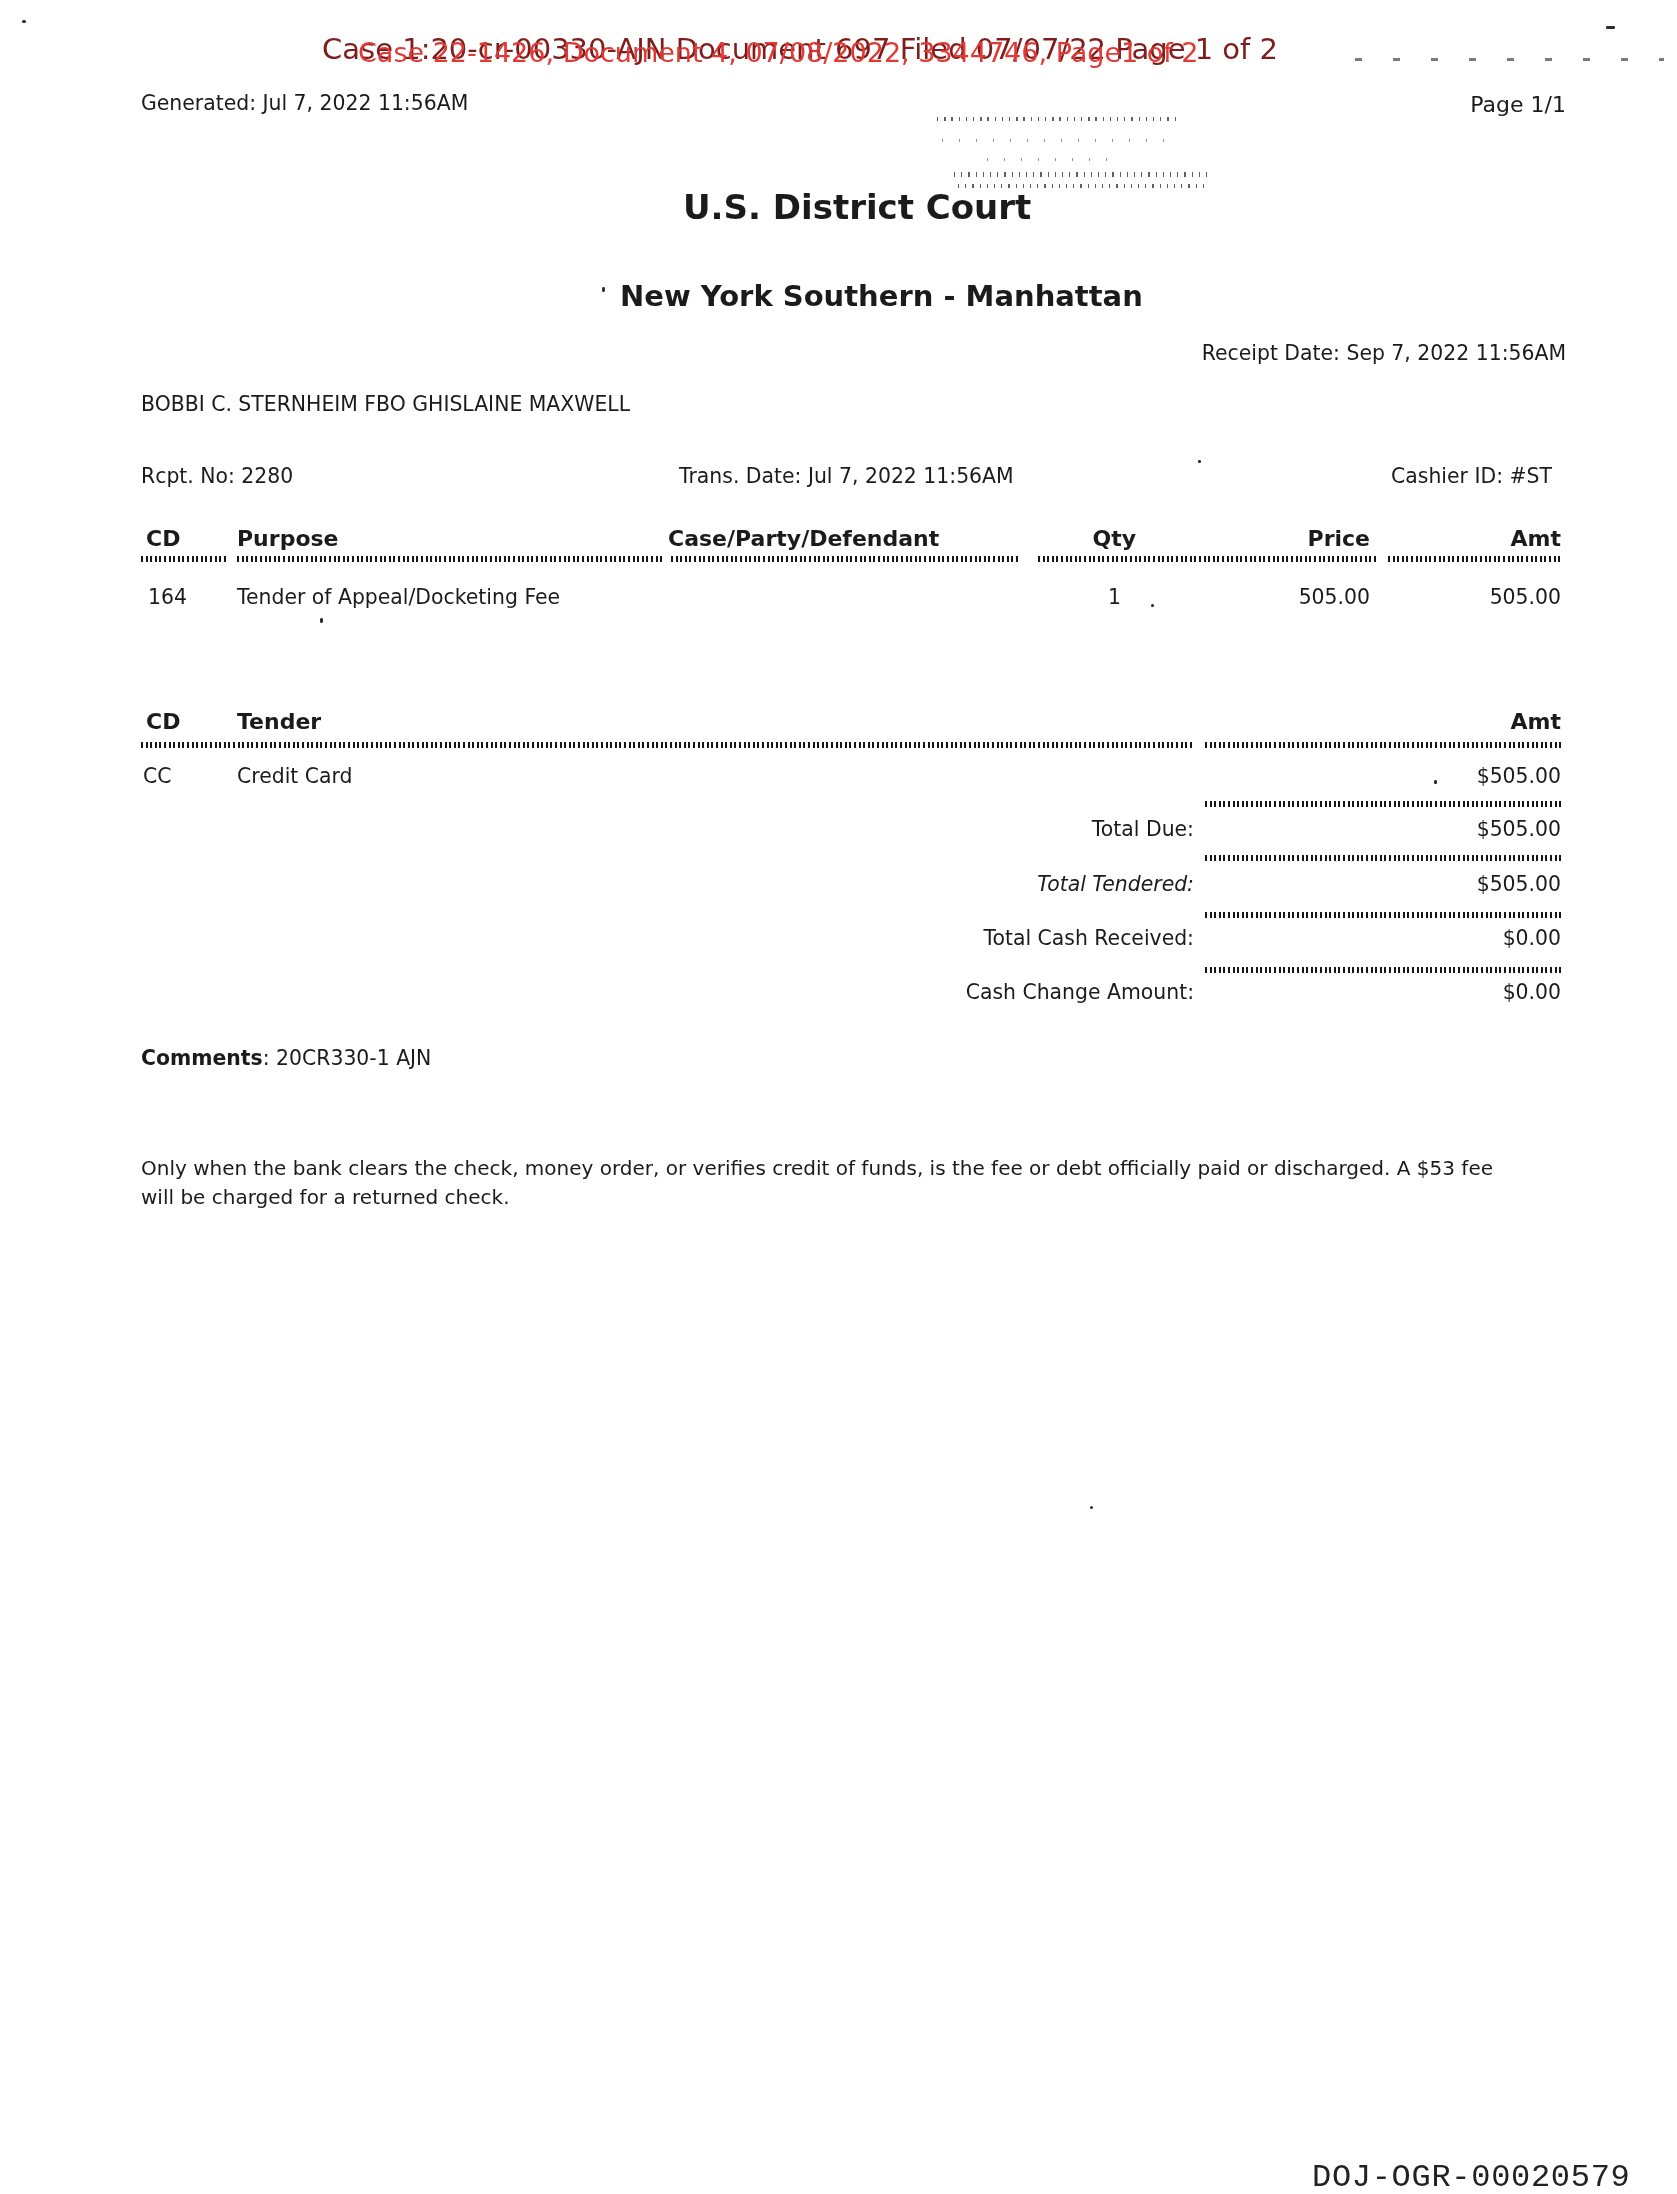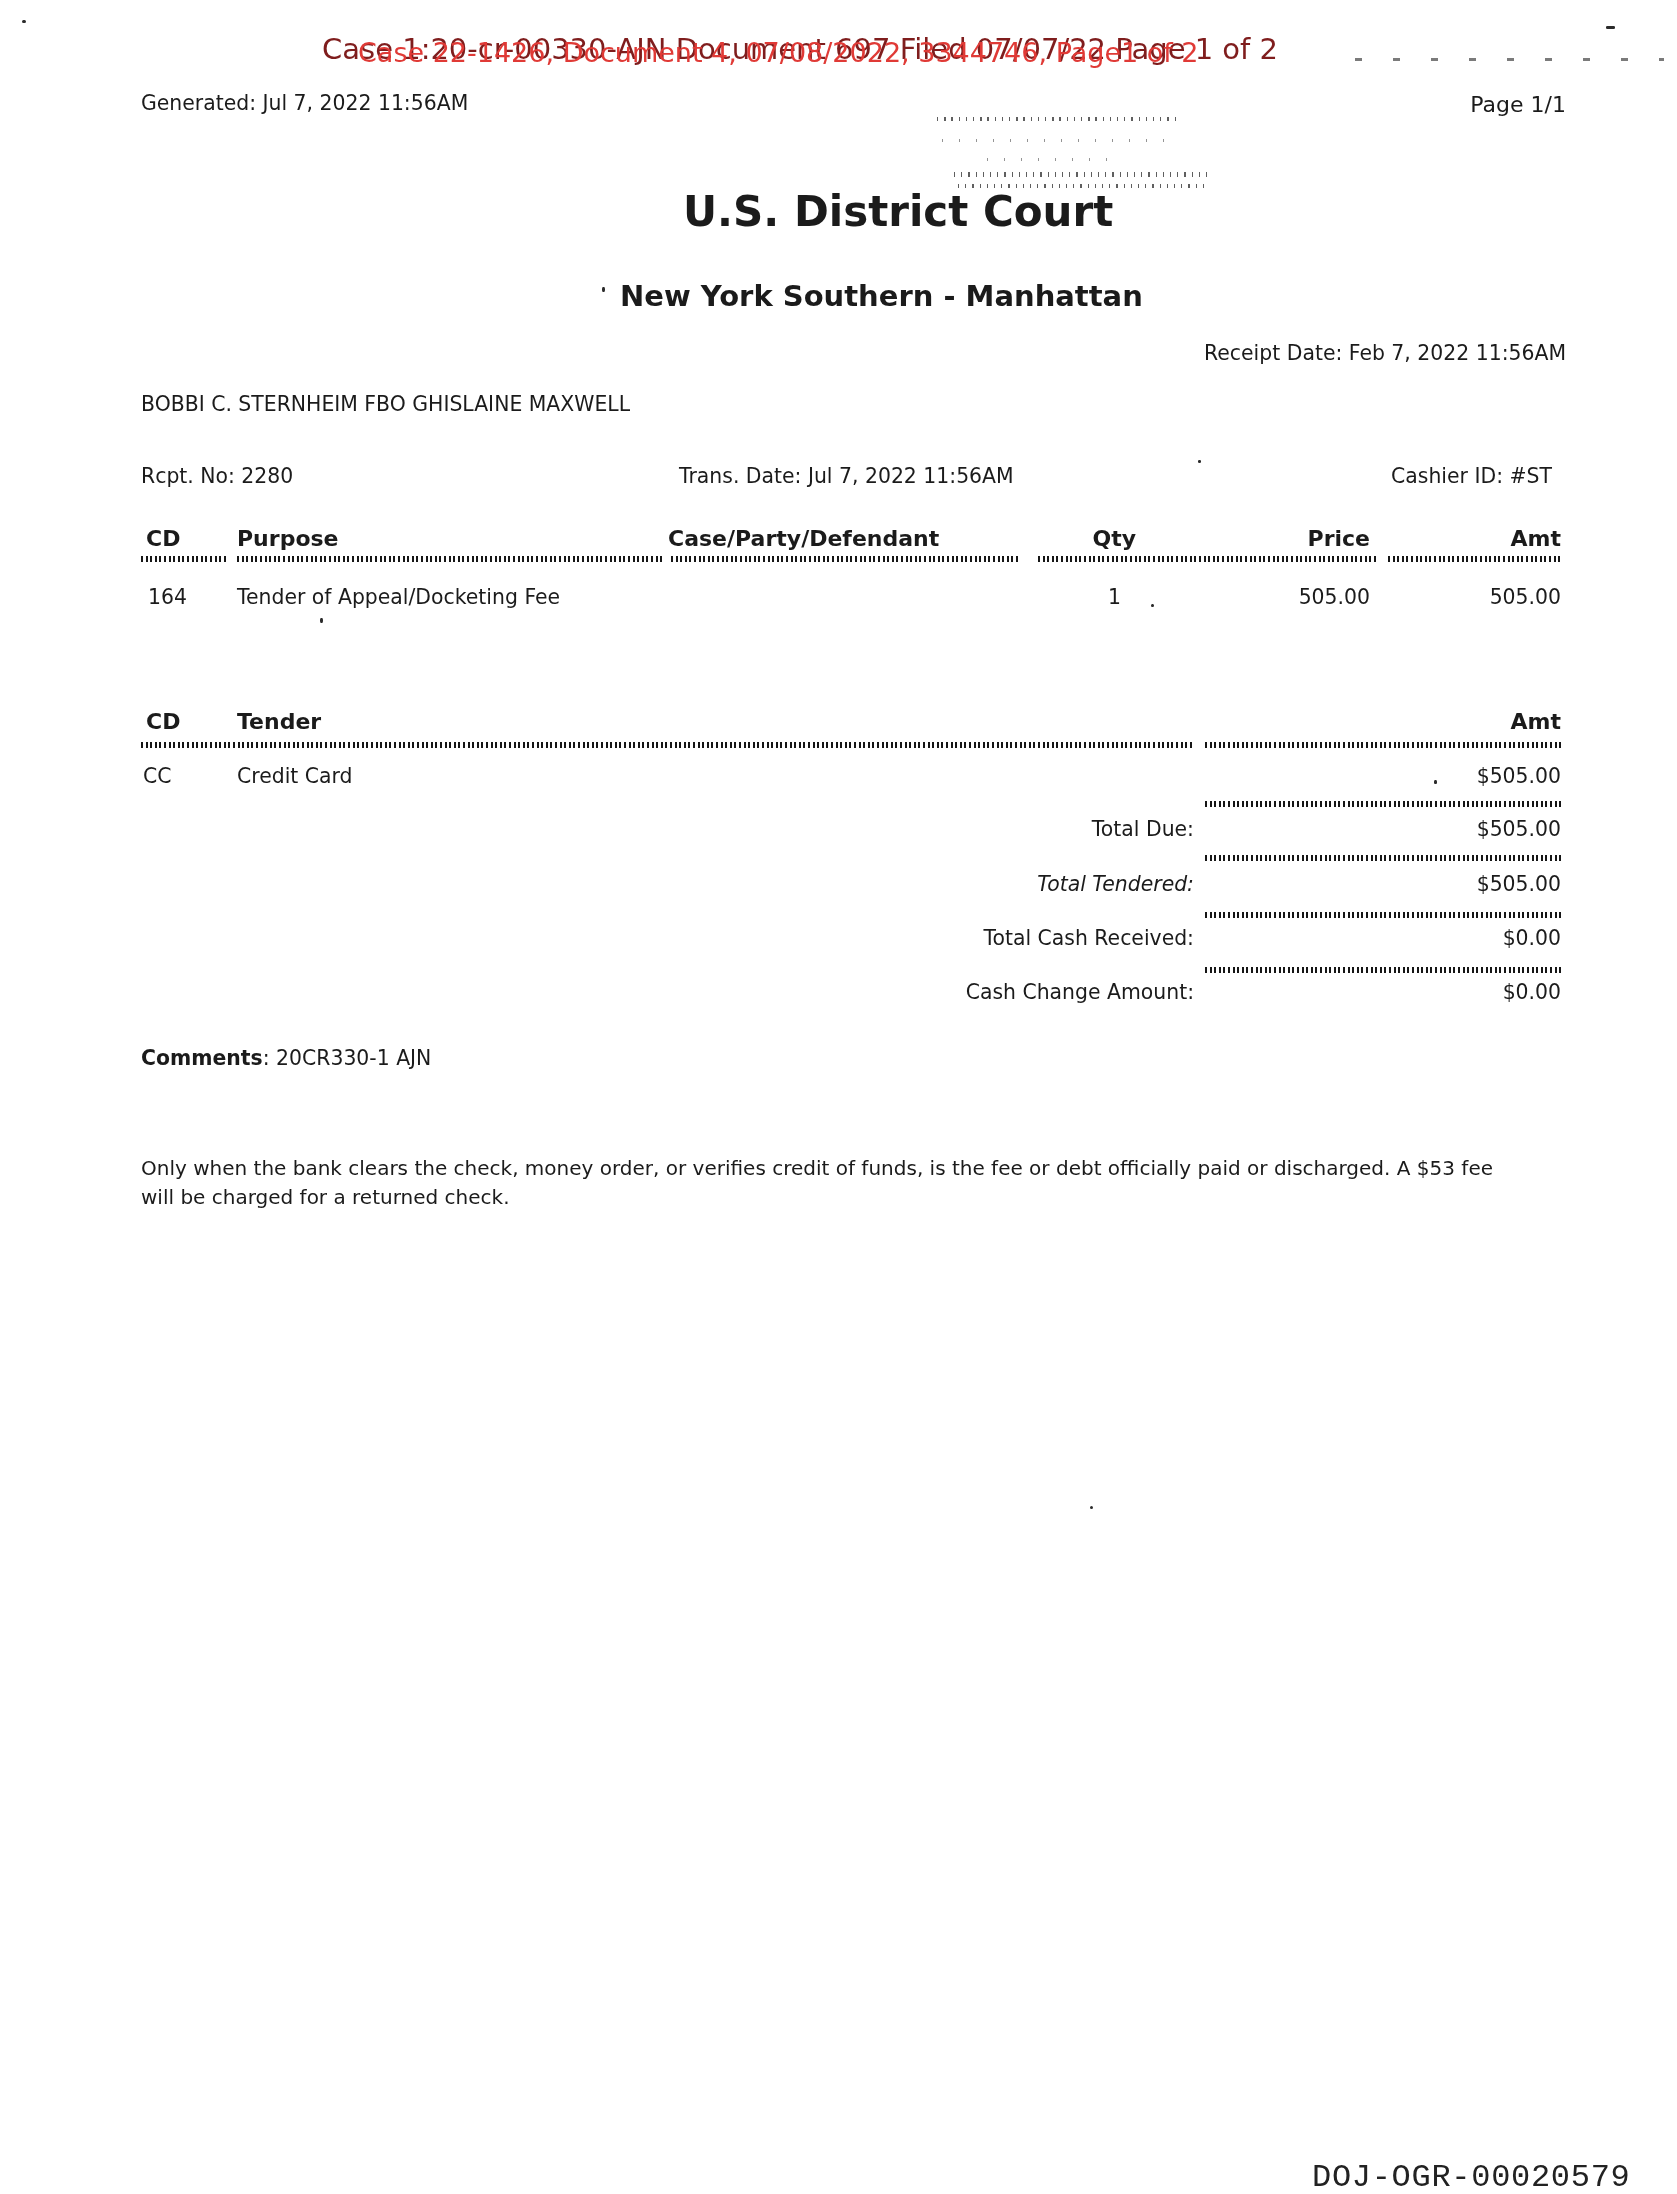--- a/index.html
+++ b/index.html
@@ -51,25 +51,25 @@
 
 <div class="abs fs31" style="left:141px;top:91px;">Generated: Jul 7, 2022 11:56AM</div>
 <div class="abs fs33 right" style="right:111px;top:92px;">Page 1/1</div>
 
 <div class="noise" style="left:937px;top:117px;width:243px;height:4px;"></div>
 <div class="noise sparse" style="left:942px;top:139px;width:230px;height:3.3px;"></div>
 <div class="noise sparse" style="left:987px;top:158px;width:132px;height:2.6px;"></div>
 <div class="noise" style="left:954px;top:172px;width:253px;height:4.6px;"></div>
 <div class="noise" style="left:958px;top:184px;width:249px;height:4px;"></div>
 
-<div class="abs b" style="left:683px;top:187px;font-size:42px;">U.S. District Court</div>
+<div class="abs b" style="left:683px;top:187px;font-size:34px;">U.S. District Court</div>
 <div class="spk" style="left:602px;top:287px;width:2.6px;height:5.3px;border-radius:40%;"></div>
 <div class="abs b" style="left:620px;top:279px;font-size:29px;">New York Southern - Manhattan</div>
 
-<div class="abs fs31 right" style="right:111px;top:341px;">Receipt Date: Feb 7, 2022 11:56AM</div>
+<div class="abs fs31 right" style="right:111px;top:341px;">Receipt Date: Sep 7, 2022 11:56AM</div>
 <div class="abs fs31" style="left:141px;top:392px;">BOBBI C. STERNHEIM FBO GHISLAINE MAXWELL</div>
 
 <div class="spk" style="left:1198px;top:460px;width:2.6px;height:2.6px;"></div>
 <div class="abs fs31" style="left:141px;top:464px;">Rcpt. No: 2280</div>
 <div class="abs fs31" style="left:679px;top:464px;">Trans. Date: Jul 7, 2022 11:56AM</div>
 <div class="abs fs31 right" style="right:125px;top:464px;">Cashier ID: #ST</div>
 
 <div class="abs fs33 b" style="left:146px;top:526px;">CD</div>
 <div class="abs fs33 b" style="left:237px;top:526px;">Purpose</div>
 <div class="abs fs33 b" style="left:668px;top:526px;">Case/Party/Defendant</div>

